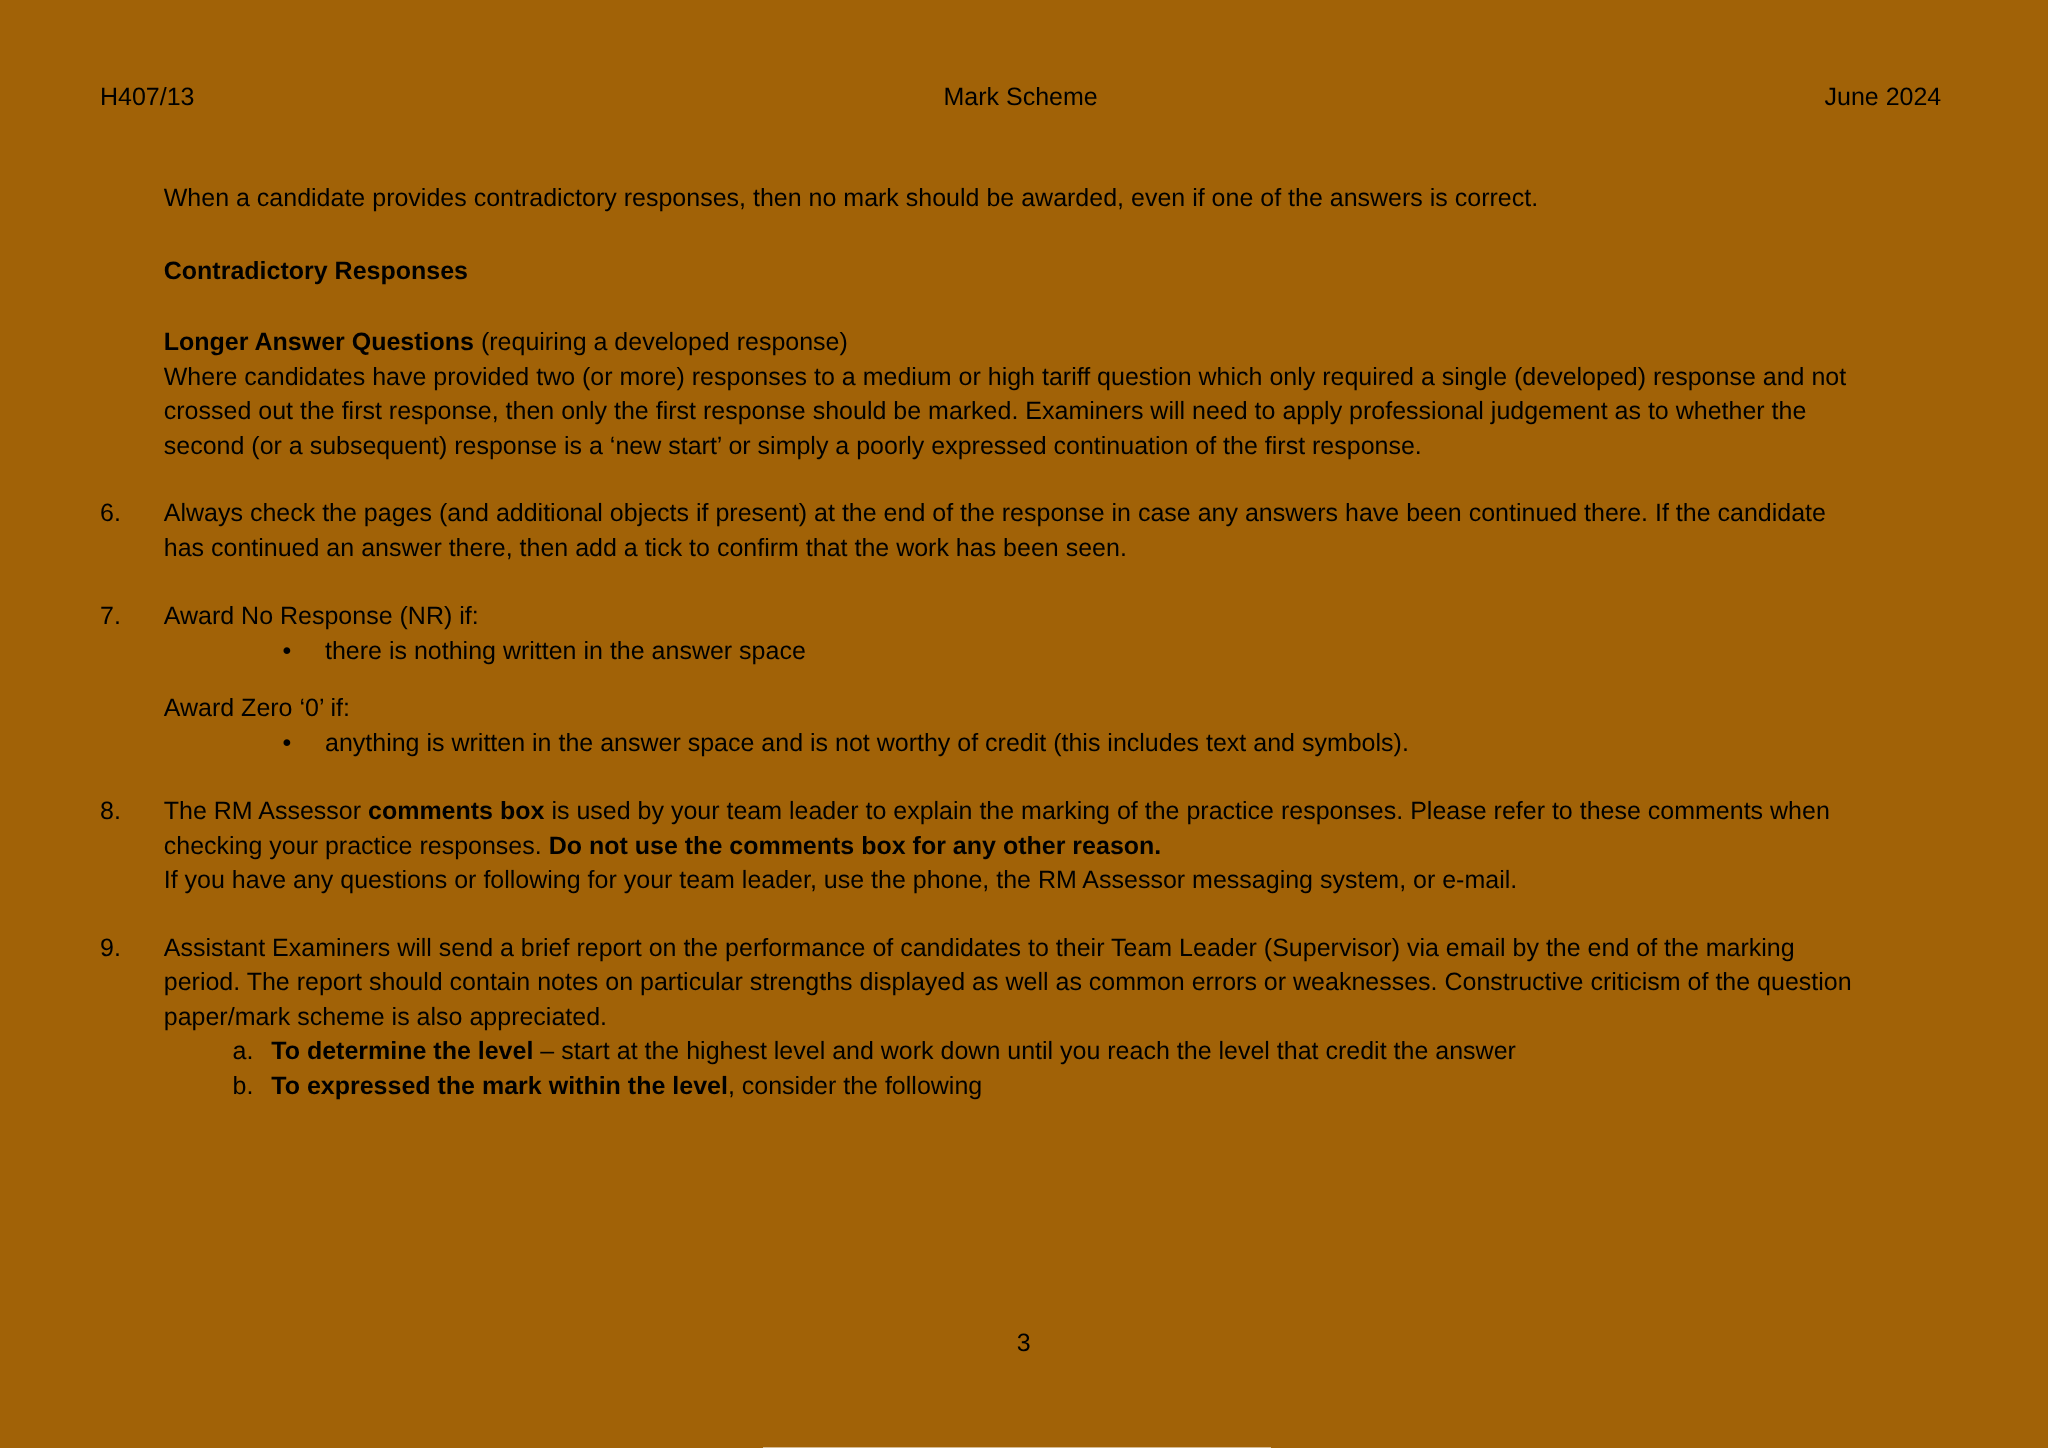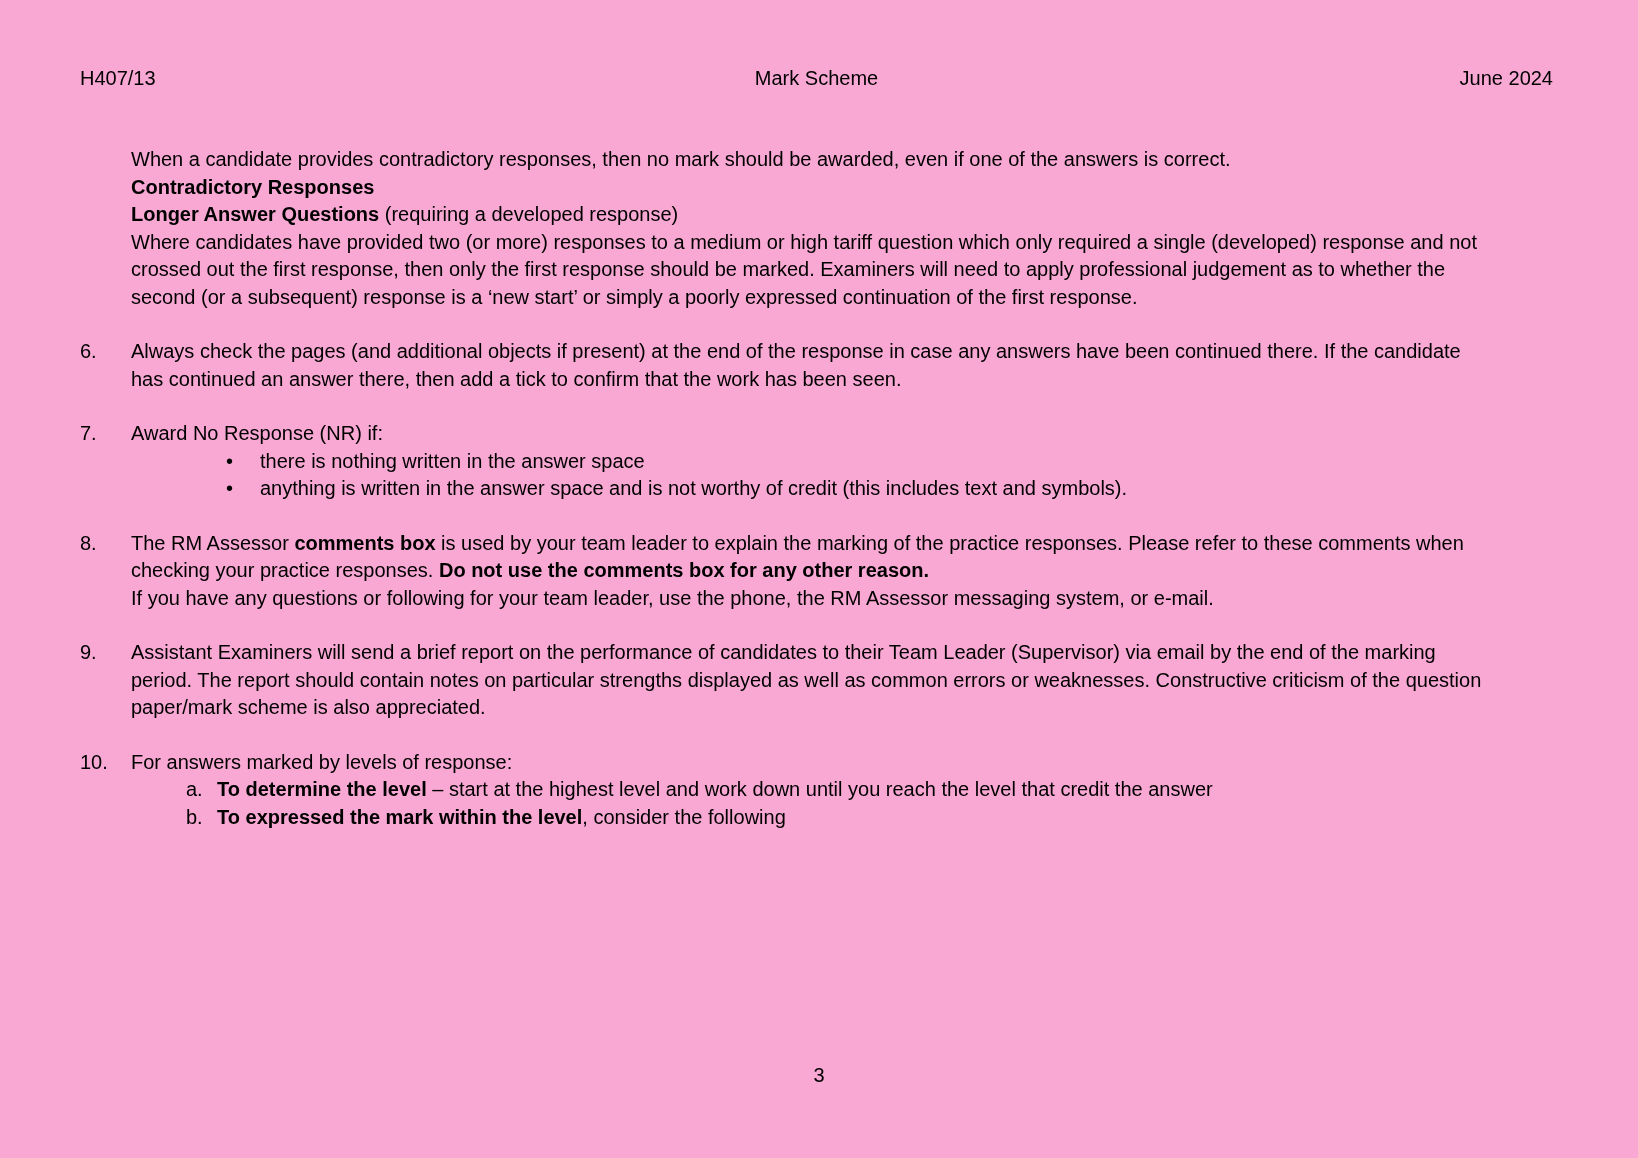--- a/index.html
+++ b/index.html
@@ -2,34 +2,34 @@
 <html><head>
 <meta charset="utf-8">
 <style>
   * { margin: 0; padding: 0; box-sizing: border-box; }
   html, body { background: #ffffff; }
   .page {
     position: relative;
     width: 1638px;
     height: 1158px;
     margin: 0 auto;
-    background: #f9a8d4;
+    background: #a16207;
     color: #000000;
     font-family: "Liberation Sans", sans-serif;
     font-size: 20px;
     padding: 66px 85px 0 80px;
     overflow: hidden;
   }
   .header { display: flex; align-items: baseline; line-height: 24px; }
   .h-side { width: 300px; flex: none; }
   .h-center { flex: 1; text-align: center; }
   .h-right { text-align: right; }
   .content { margin-top: 56px; padding-right: 63px; line-height: 27.5px; }
   .blk { margin-left: 51px; }
-  .blk.heading:not(:first-child) { }
+  .blk.heading:not(:first-child) { margin-top: 30px; }
   .blk.numbered { display: flex; margin-left: 0; margin-top: 27px; }
   .numbered .num { width: 51px; flex: none; }
   .blk.bullet { display: flex; margin-left: 146px; }
   .bullet .dot { width: 34px; flex: none; }
   .blk.sub { display: flex; margin-left: 106px; }
   .sub .num { width: 31px; flex: none; }
   .blk.cont { margin-top: 19px; }
   .blk .body { flex: 1; }
   .b { font-weight: bold; }
   .footer {
@@ -69,38 +69,37 @@
         <div class="body"><span>Always check the pages (and additional objects if present) at the end of the response in case any answers have been continued there. If the candidate has continued an answer there, then add a tick to confirm that the work has been seen.</span></div>
       </div>
       <div class="blk numbered">
         <span class="num">7.</span>
         <div class="body"><span>Award No Response (NR) if:</span></div>
       </div>
       <div class="blk bullet">
         <span class="dot">•</span>
         <div class="body"><span>there is nothing written in the answer space</span></div>
       </div>
+      <div class="blk cont">
+        <div class="body"><span>Award Zero ‘0’ if:</span></div>
+      </div>
       <div class="blk bullet">
         <span class="dot">•</span>
         <div class="body"><span>anything is written in the answer space and is not worthy of credit (this includes text and symbols).</span></div>
       </div>
       <div class="blk numbered">
         <span class="num">8.</span>
         <div class="body"><span>The RM Assessor </span><span class="b">comments box</span><span> is used by your team leader to explain the marking of the practice responses. Please refer to these comments when checking your practice responses. </span><span class="b">Do not use the comments box for any other reason.</span></div>
       </div>
       <div class="blk line">
         <div class="body"><span>If you have any questions or following for your team leader, use the phone, the RM Assessor messaging system, or e-mail.</span></div>
       </div>
       <div class="blk numbered">
         <span class="num">9.</span>
         <div class="body"><span>Assistant Examiners will send a brief report on the performance of candidates to their Team Leader (Supervisor) via email by the end of the marking period. The report should contain notes on particular strengths displayed as well as common errors or weaknesses. Constructive criticism of the question paper/mark scheme is also appreciated.</span></div>
-      </div>
-      <div class="blk numbered">
-        <span class="num">10.</span>
-        <div class="body"><span>For answers marked by levels of response:</span></div>
       </div>
       <div class="blk sub">
         <span class="num">a.</span>
         <div class="body"><span class="b">To determine the level</span><span> – start at the highest level and work down until you reach the level that credit the answer</span></div>
       </div>
       <div class="blk sub">
         <span class="num">b.</span>
         <div class="body"><span class="b">To expressed the mark within the level</span><span>, consider the following</span></div>
       </div>
     </div>

